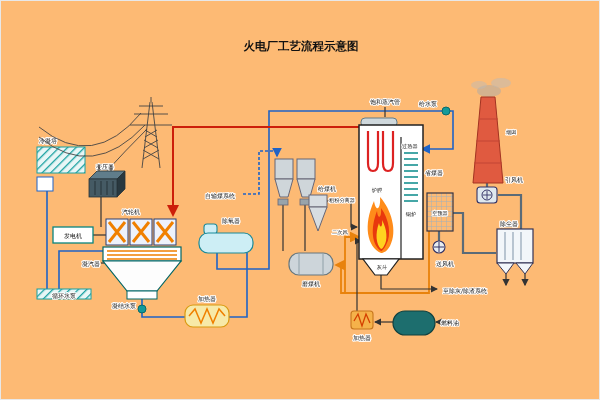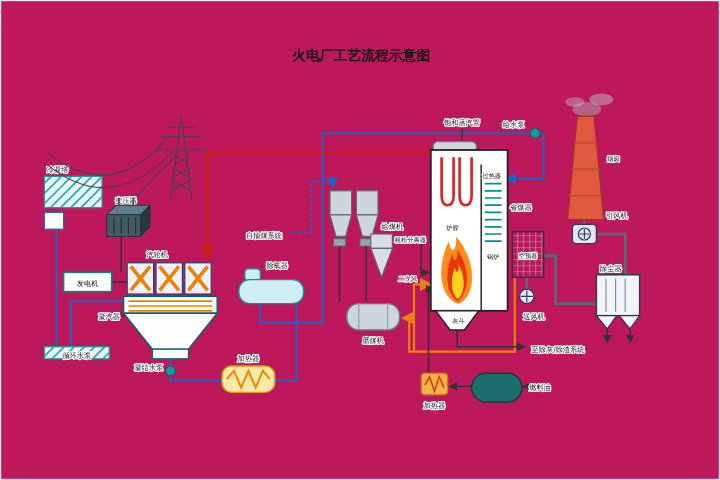--- a/index.html
+++ b/index.html
@@ -1,16 +1,16 @@
 <!DOCTYPE html>
 <html><head>
 <meta charset="utf-8">
 <style>
   html,body{margin:0;padding:0;background:#fff;}
-  #stage{position:relative;width:600px;height:400px;background:#be185d;border:1px solid #e8e8e8;box-sizing:border-box;
+  #stage{position:relative;width:600px;height:400px;background:#fdba74;border:1px solid #e8e8e8;box-sizing:border-box;
          font-family:"DejaVu Sans",sans-serif;}
   svg{position:absolute;left:0;top:0;}
   .ttl{font:bold 11.5px "DejaVu Sans",sans-serif;fill:#111;}
   .lbl{font:6px "DejaVu Sans",sans-serif;fill:#111;paint-order:stroke;stroke:#fff;stroke-width:2px;stroke-linejoin:round;}
   .lbl-s{font-size:5.2px;}
   .pipeW{stroke:#1f63c6;stroke-width:1.6;fill:none;}
   .pipeS{stroke:#cc1f0a;stroke-width:2;fill:none;}
   .pipeA{stroke:#e8820c;stroke-width:1.8;fill:none;}
   .pipeD{stroke:#333;stroke-width:1.2;fill:none;}
   .flue{stroke:#5a6b78;stroke-width:2.2;fill:none;}

